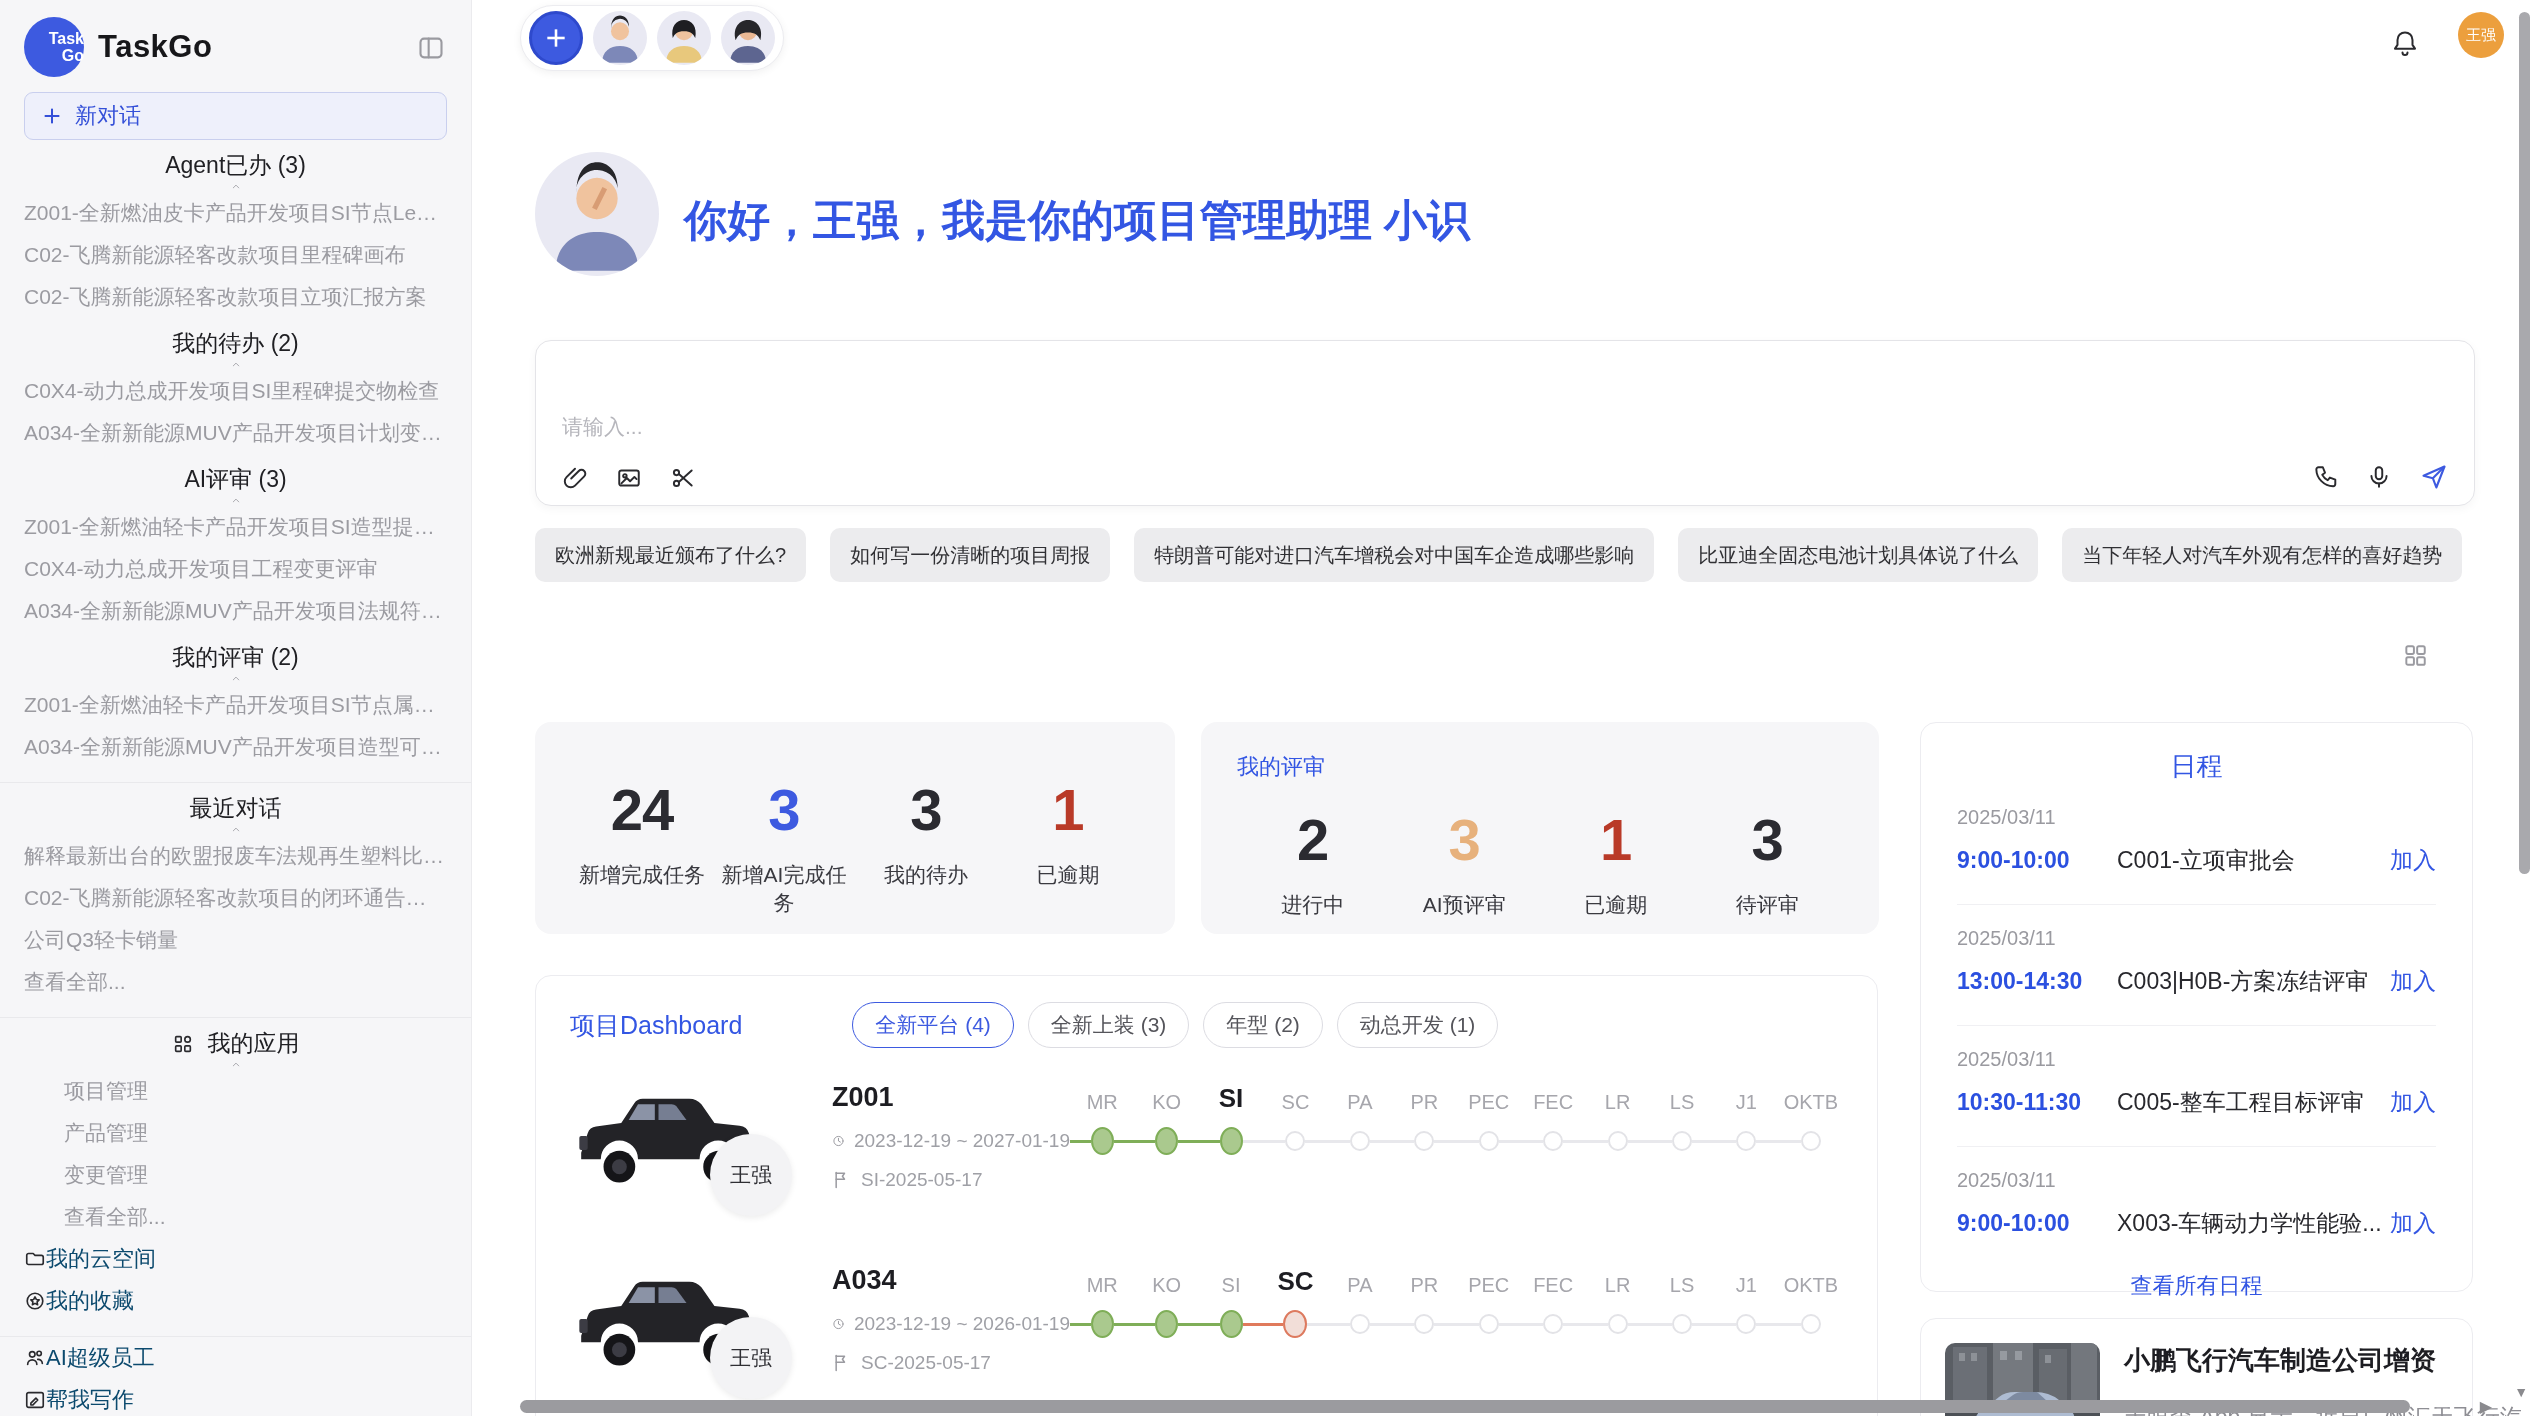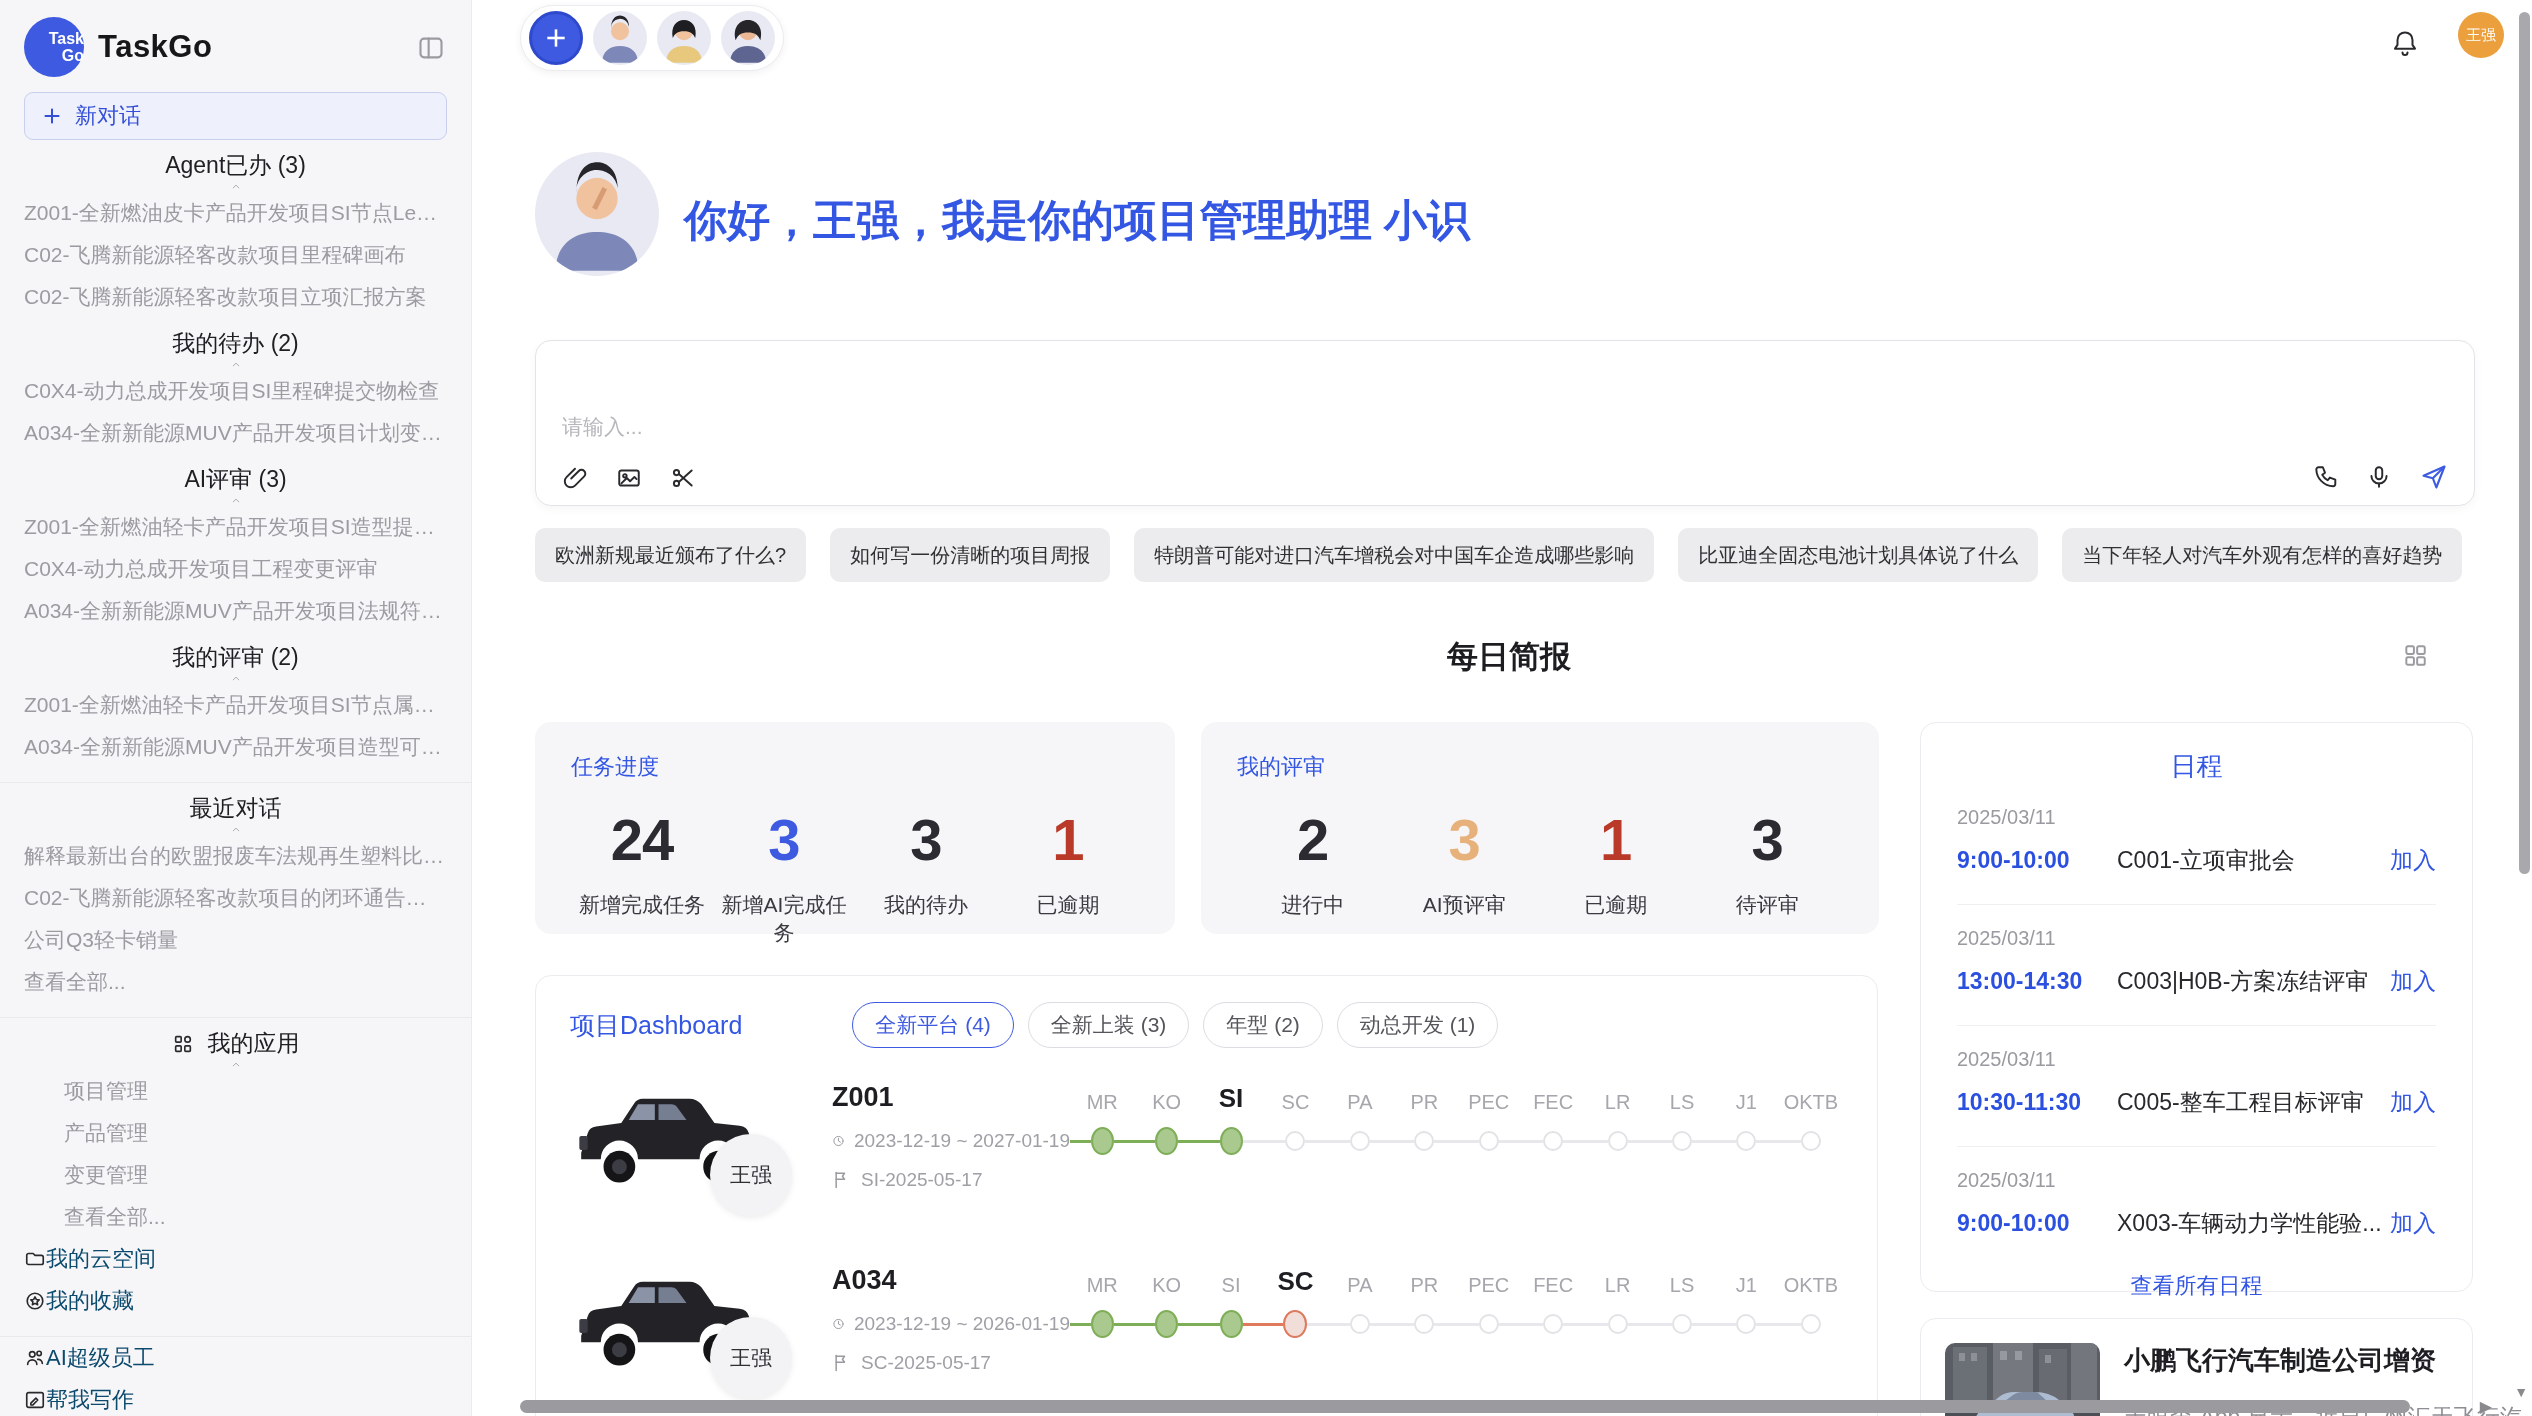--- a/index.html
+++ b/index.html
@@ -324,33 +324,31 @@
   </div>
 
   <div class="chips">
     <div class="chip">欧洲新规最近颁布了什么?</div>
     <div class="chip">如何写一份清晰的项目周报</div>
     <div class="chip">特朗普可能对进口汽车增税会对中国车企造成哪些影响</div>
     <div class="chip">比亚迪全固态电池计划具体说了什么</div>
     <div class="chip">当下年轻人对汽车外观有怎样的喜好趋势</div>
   </div>
 
-  <div class="brief-title">每日简报</div>
   <span class="layout-icon">
     <svg width="26" height="26" viewBox="0 0 24 24" class="ic ic-g">
         <rect x="4" y="4" width="7" height="7" rx="1.5"></rect>
         <rect x="14" y="4" width="7" height="7" rx="1.5"></rect>
         <rect x="4" y="14" width="7" height="7" rx="1.5"></rect>
         <rect x="14" y="14" width="7" height="7" rx="1.5"></rect>
       </svg>
   </span>
 
   <div class="stats-row">
     <div class="stat-card c1">
-      <div class="stat-title">任务进度</div>
       <div class="stat-grid">
         <div class="stat">
             <div class="num dark">24</div>
             <div class="lbl">新增完成任务</div>
           </div>
         <div class="stat">
             <div class="num blue">3</div>
             <div class="lbl">新增AI完成任务</div>
           </div>
         <div class="stat">

